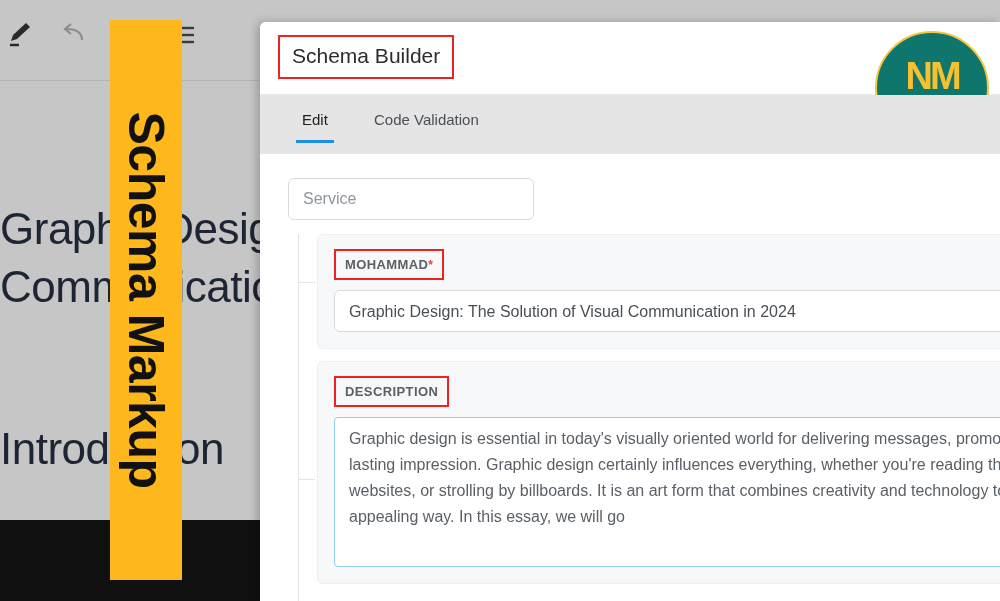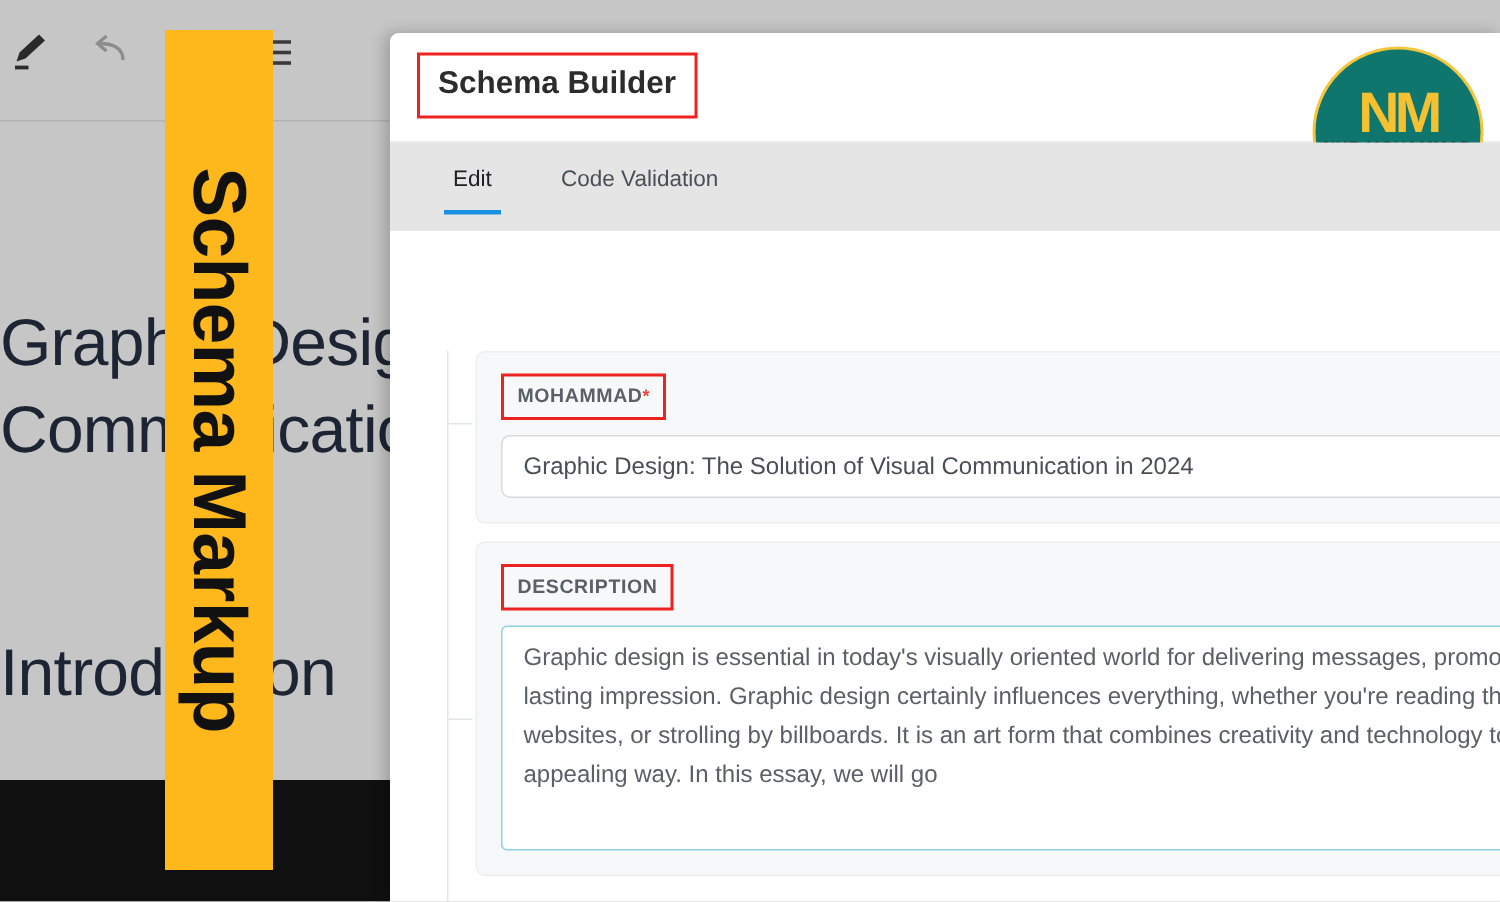--- a/index.html
+++ b/index.html
@@ -73,21 +73,21 @@
   #panel-header{
     position:relative;height:72px;background:#ffffff;
     border-bottom:1px solid #e8eaed;
   }
   #panel-title-box{
     position:absolute;left:18px;top:13px;
     border:2px solid #ef2222;
     padding:6px 12px 8px 12px;
   }
   #panel-title{
-    font-size:21px;color:#2c2c2c;font-weight:700;line-height:26px;
+    font-size:21px;color:#2c2c2c;font-weight:400;line-height:26px;
   }
   
   #logo{
     position:absolute;right:11px;top:9px;width:110px;height:110px;
     border-radius:50%;
     border:2px solid #f5c53d;
     background:#0f766e;
     overflow:hidden;
   }
   #logo-mark{
@@ -253,20 +253,23 @@
       <span>Edit</span>
       <span class="tab-underline"></span>
     </div>
     <div class="tab" id="tab-code">
       <span>Code Validation</span>
     </div>
   </div>
 
   <div id="panel-body">
 
+    <div id="service-input">
+      <span id="service-placeholder">Service</span>
+    </div>
 
     <div id="tree">
 
       <div class="tree-row">
         <span class="tree-connector"></span>
         <div class="field-card">
           <div class="field-label-box">
             <span class="field-label">MOHAMMAD</span><span class="req-star">*</span>
           </div>
           <div class="field-input">Graphic Design: The Solution of Visual Communication in 2024</div>

